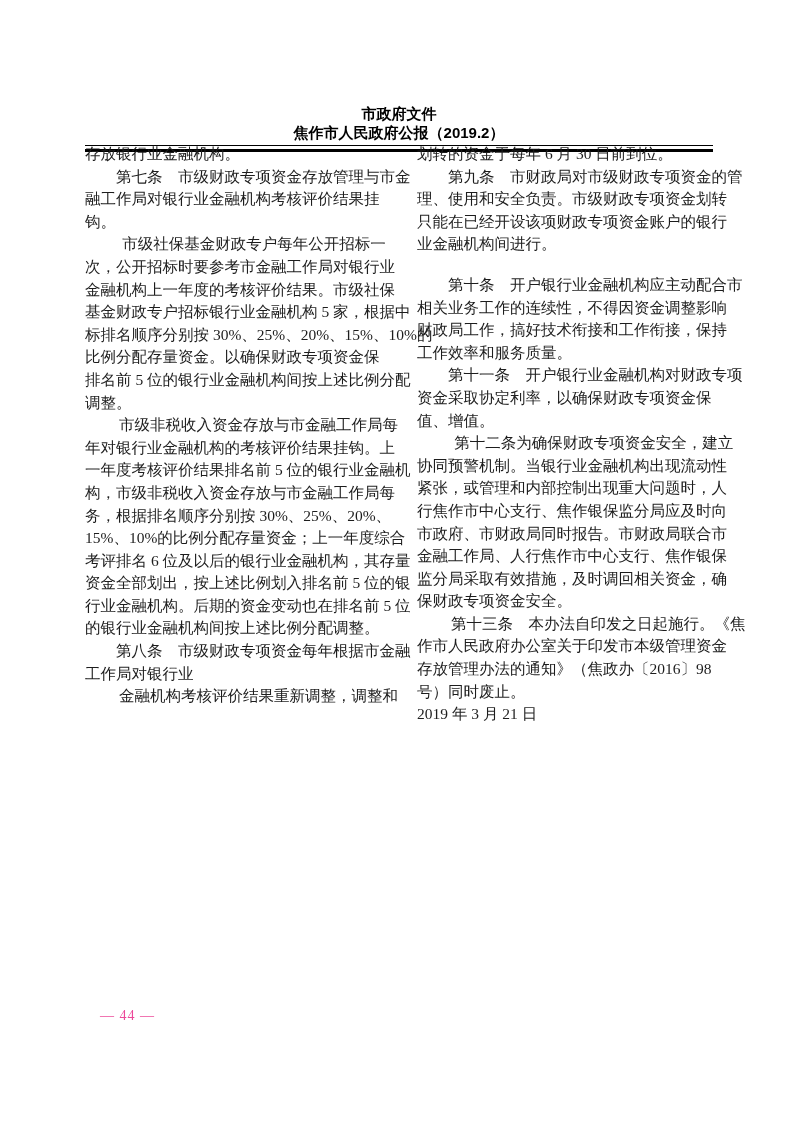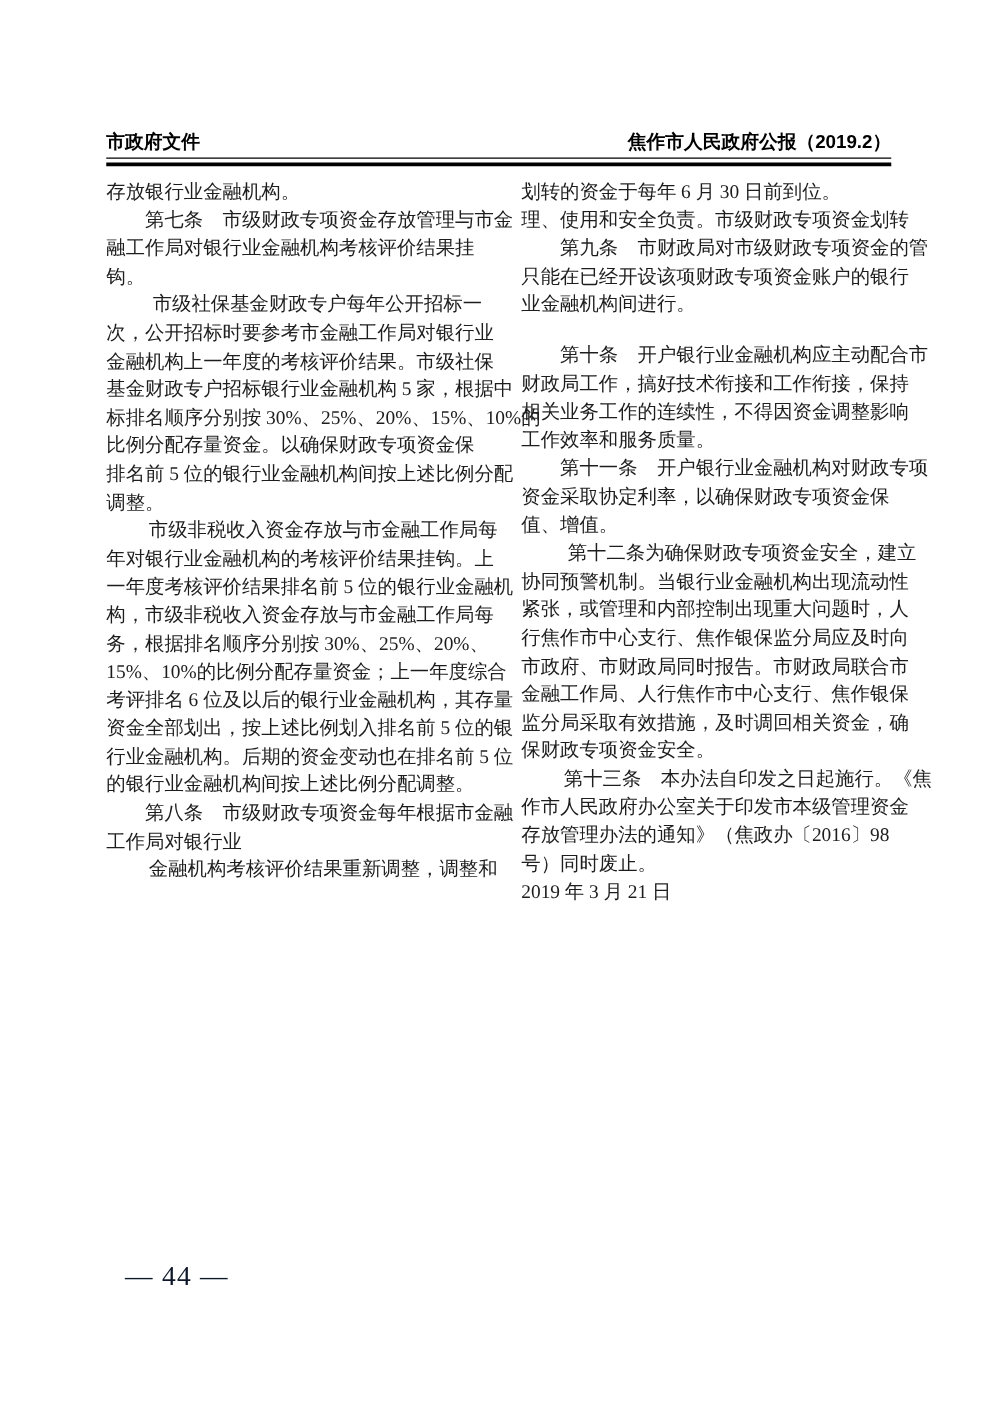--- a/index.html
+++ b/index.html
@@ -21,20 +21,21 @@
   .header-row {
     display: flex;
     justify-content: space-between;
     align-items: center;
     font-family: "Liberation Sans", sans-serif;
     font-weight: bold;
     font-size: 15px;
     color: #000000;
     line-height: 19px;
     white-space: pre;
+    flex-direction: column;
   }
   .header-rule {
     margin-top: 3px;
     height: 3px;
     border-top: 1px solid #000000;
     border-bottom: 3px solid #000000;
   }
   .content {
     position: absolute;
     left: 85px;
@@ -49,22 +50,22 @@
   .col-right { width: 296px; flex: none; }
   .line { white-space: pre; }
   .date-line {
     text-align: left;
     padding-right: 22px;
   }
   .page-number {
     position: absolute;
     left: 100px;
     top: 1008px;
-    font-size: 22px;
-    color: #0f172a;
+    font-size: 14px;
+    color: #ec4899;
     letter-spacing: 1px;
     white-space: pre;
   }
 </style>
 </head>
 <body>
 
 <div class="page">
 
   <div class="header">
@@ -98,27 +99,27 @@
         <div class="line">考评排名 6 位及以后的银行业金融机构，其存量</div>
         <div class="line">资金全部划出，按上述比例划入排名前 5 位的银</div>
         <div class="line">行业金融机构。后期的资金变动也在排名前 5 位</div>
         <div class="line">的银行业金融机构间按上述比例分配调整。</div>
         <div class="line" style="padding-left: 2em;">第八条　市级财政专项资金每年根据市金融</div>
         <div class="line">工作局对银行业</div>
         <div class="line" style="padding-left: 2.2em;">金融机构考核评价结果重新调整，调整和</div>
       </div>
     <div class="col-right">
         <div class="line">划转的资金于每年 6 月 30 日前到位。</div>
+        <div class="line" style="padding-left: 2em;">第九条　市财政局对市级财政专项资金的管</div>
         <div class="line">理、使用和安全负责。市级财政专项资金划转</div>
-        <div class="line" style="padding-left: 2em;">第九条　市财政局对市级财政专项资金的管</div>
         <div class="line">只能在已经开设该项财政专项资金账户的银行</div>
         <div class="line">业金融机构间进行。</div>
         <div class="line" style="padding-left: 2em; margin-top: 18px;">第十条　开户银行业金融机构应主动配合市</div>
+        <div class="line">相关业务工作的连续性，不得因资金调整影响</div>
         <div class="line">财政局工作，搞好技术衔接和工作衔接，保持</div>
-        <div class="line">相关业务工作的连续性，不得因资金调整影响</div>
         <div class="line">工作效率和服务质量。</div>
         <div class="line" style="padding-left: 2em;">第十一条　开户银行业金融机构对财政专项</div>
         <div class="line">资金采取协定利率，以确保财政专项资金保</div>
         <div class="line">值、增值。</div>
         <div class="line" style="padding-left: 2.4em;">第十二条为确保财政专项资金安全，建立</div>
         <div class="line">协同预警机制。当银行业金融机构出现流动性</div>
         <div class="line">紧张，或管理和内部控制出现重大问题时，人</div>
         <div class="line">行焦作市中心支行、焦作银保监分局应及时向</div>
         <div class="line">市政府、市财政局同时报告。市财政局联合市</div>
         <div class="line">金融工作局、人行焦作市中心支行、焦作银保</div>

